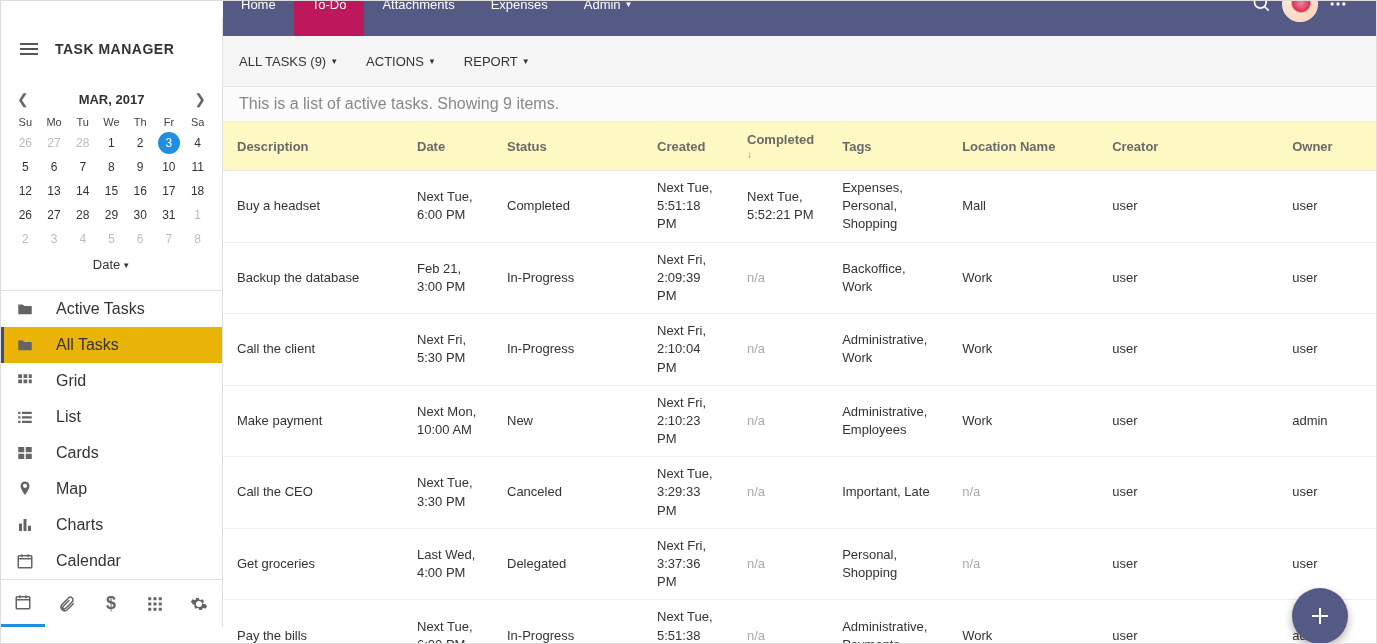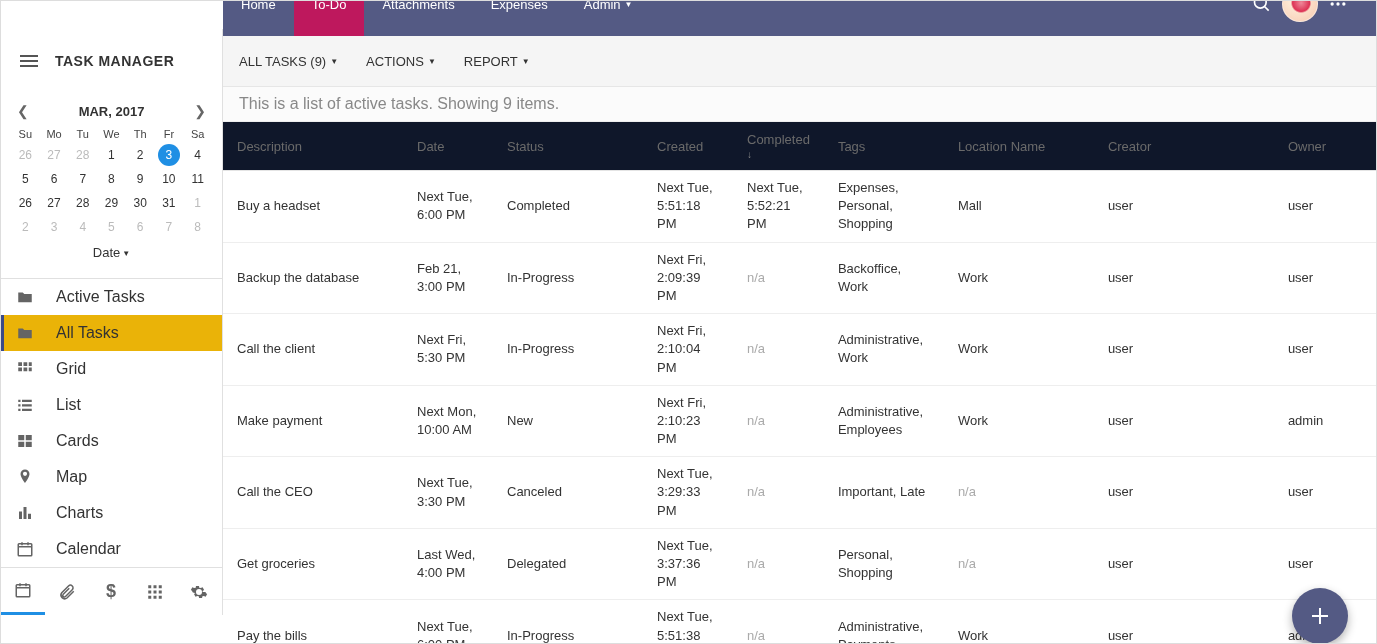--- a/index.html
+++ b/index.html
@@ -50,21 +50,21 @@
 .avatar::after{content:"";position:absolute;inset:6px;border-radius:50%;background:radial-gradient(circle at 55% 45%, #e89,#d35 50%, transparent 60%);}
 
 .toolbar { height: 51px; display: flex; align-items: center; padding: 0 16px; gap: 28px; border-bottom: 1px solid #e6e6e6; background: #f5f5f5; }
 .tb-item { font-size: 13px; cursor: pointer; display:flex; align-items:center; gap:4px;}
 .tb-item .caret { font-size: 8px; }
 
 .list-info { padding: 8px 16px; font-size: 16px; color: #888; background: #fbfbfb; border-bottom: 1px solid #eee; }
 
 .table-wrap { flex: 1; overflow: auto; }
 table.data { width: 100%; border-collapse: collapse; }
-table.data thead th { text-align: left; font-weight: 400; font-size: 13px; color: #6a6a6a; padding: 10px 14px; background: #0f172a; border-bottom: 1px solid #e4e4e4;}
+table.data thead th { text-align: left; font-weight: 700; font-size: 13px; color: #6a6a6a; padding: 10px 14px; background: #fef9c3; border-bottom: 1px solid #e4e4e4;}
 table.data thead th.sorted .sort-ind { display:block; font-size:10px; margin-top:2px; color:#888;}
 table.data tbody td { padding: 8px 14px; font-size: 13px; vertical-align: middle; border-bottom: 1px solid #eee; line-height:1.4;}
 .muted-cell { color: #aaa; }
 
 
 .col-desc{width:180px;} .col-date{width:90px;} .col-status{width:150px;} .col-created{width:90px;} .col-completed{width:80px;} .col-tags{width:120px;} .col-loc{width:150px;} .col-creator{width:180px;} .col-owner{}
 
 .fab { position: absolute; right: 28px; bottom: 28px; width: 56px; height: 56px; border-radius: 50%; background: #545a84; color: #fff; display: flex; align-items: center; justify-content: center; font-size: 28px; cursor: pointer; box-shadow: 0 4px 10px rgba(0,0,0,0.3); }
 
 svg { display: block; }
@@ -115,20 +115,29 @@
               <td><span class="cell">4</span></td>
             </tr>
             <tr>
               <td><span class="cell">5</span></td>
               <td><span class="cell">6</span></td>
               <td><span class="cell">7</span></td>
               <td><span class="cell">8</span></td>
               <td><span class="cell">9</span></td>
               <td><span class="cell">10</span></td>
               <td><span class="cell">11</span></td>
+            </tr>
+            <tr>
+              <td><span class="cell">12</span></td>
+              <td><span class="cell">13</span></td>
+              <td><span class="cell">14</span></td>
+              <td><span class="cell">15</span></td>
+              <td><span class="cell">16</span></td>
+              <td><span class="cell">17</span></td>
+              <td><span class="cell">18</span></td>
             </tr>
             <tr>
               <td><span class="cell">26</span></td>
               <td><span class="cell">27</span></td>
               <td><span class="cell">28</span></td>
               <td><span class="cell">29</span></td>
               <td><span class="cell">30</span></td>
               <td><span class="cell">31</span></td>
               <td class="muted"><span class="cell">1</span></td>
             </tr>
@@ -401,21 +410,21 @@
               <td class="muted-cell">n/a</td>
               <td>Important, Late</td>
               <td class="muted-cell">n/a</td>
               <td>user</td>
               <td>user</td>
             </tr>
             <tr>
               <td>Get groceries</td>
               <td>Last Wed, 4:00 PM</td>
               <td>Delegated</td>
-              <td>Next Tue, 3:37:36 PM</td>
+              <td>Next Fri, 3:37:36 PM</td>
               <td class="muted-cell">n/a</td>
               <td>Personal, Shopping</td>
               <td class="muted-cell">n/a</td>
               <td>user</td>
               <td>user</td>
             </tr>
             <tr>
               <td>Pay the bills</td>
               <td>Next Tue, 6:00 PM</td>
               <td>In-Progress</td>

